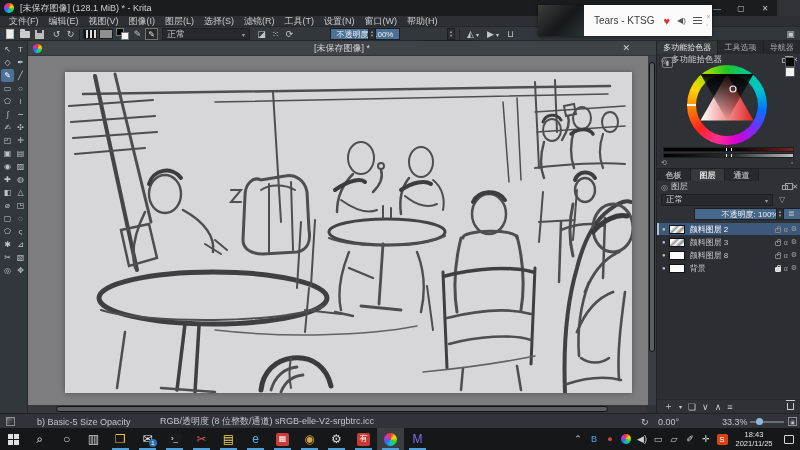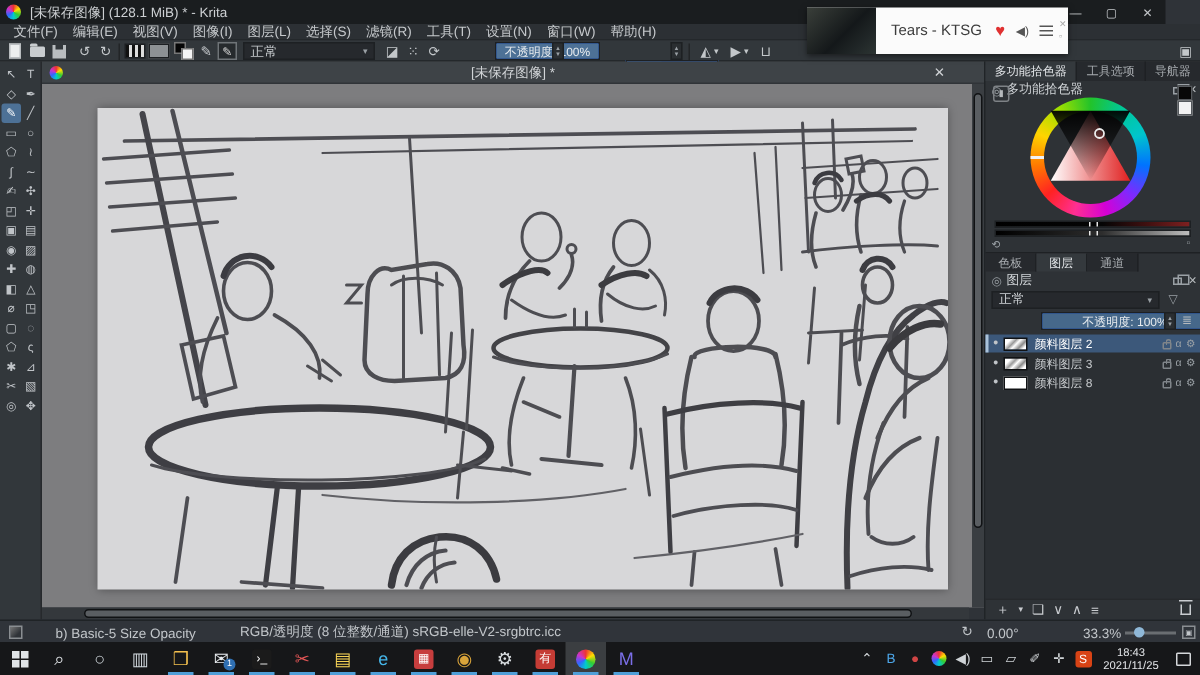--- a/index.html
+++ b/index.html
@@ -95,21 +95,21 @@
   .swatch-col { position:absolute; right:5px; top:16px; display:flex; flex-direction:column; }
   .swatch { width:10px; height:10px; border:1px solid #55595d; }
   .hist-ic { position:absolute; left:5px; top:16px; width:11px; height:11px; border:1px solid #7e8286; border-radius:2px; font-size:6px; color:#b5b9bc; display:flex; align-items:center; justify-content:center; }
   .gbar { position:absolute; left:6px; width:131px; height:5px; border:1px solid #1d2023; }
   .gbar.b1 { top:106px; background:linear-gradient(90deg,#000 0%,#050505 55%,#401010 78%,#7e2020 100%); }
   .gbar.b2 { top:112px; background:linear-gradient(90deg,#000 0%,#2e2e2e 55%,#bdbdbd 100%); }
   .gmark { position:absolute; top:0; width:1px; height:100%; background:#e8e8e8; }
   .mini-ic { position:absolute; font-size:7px; color:#9aa0a5; }
 
   .ptabs { position:absolute; left:0; top:127px; width:144px; height:13px; display:flex; border-top:1px solid #1e2124; }
-  .ptab { width:34px; font-size:8px; text-align:center; line-height:13px; color:#a8acb0; background:#26292d; border-right:1px solid #1e2124; }
+  .ptab { width:34px; font-size:8px; text-align:center; line-height:13px; color:#a8acb0; background:#26292d; border-right:1px solid #1e2124;font-weight:bold; }
   .ptab.active { background:#34393d; color:#e2e5e8; }
 
   .blendrow { position:absolute; left:4px; top:153px; width:112px; height:12px; font-size:8.5px; color:#cfd3d6; }
   .funnel { position:absolute; left:122px; top:154px; font-size:8px; color:#9aa0a5; }
   .oprow { position:absolute; left:4px; top:167px; width:112px; height:12px; }
   .oprow .slider { width:112px; height:12px; }
   .oprow .fill { width:100%; background:#46688a; }
   .spin2 { position:absolute; left:119px; top:167px; }
   .hamb { position:absolute; left:131px; top:168px; font-size:8px; color:#b5b9bc; }
 
@@ -575,20 +575,30 @@
         <div class="layer-row">
           <span class="eye">●</span>
           <span class="thumb thumb-white"></span>
           <span class="lname">颜料图层 8</span>
           <span class="rowics">
             <span class="lock"></span>
             <span class="alpha">α</span>
             <span class="gear">⚙</span>
           </span>
         </div>
+        <div class="layer-row locked">
+          <span class="eye">●</span>
+          <span class="thumb thumb-white"></span>
+          <span class="lname">背景</span>
+          <span class="rowics">
+            <span class="lock"></span>
+            <span class="alpha">α</span>
+            <span class="gear">⚙</span>
+          </span>
+        </div>
     </div>
 
     <div class="lbtns">
       <span>＋</span>
       <span style="font-size:6px">▾</span>
       <span>❏</span>
       <span>∨</span>
       <span>∧</span>
       <span>≡</span>
       <span class="trash"></span>

